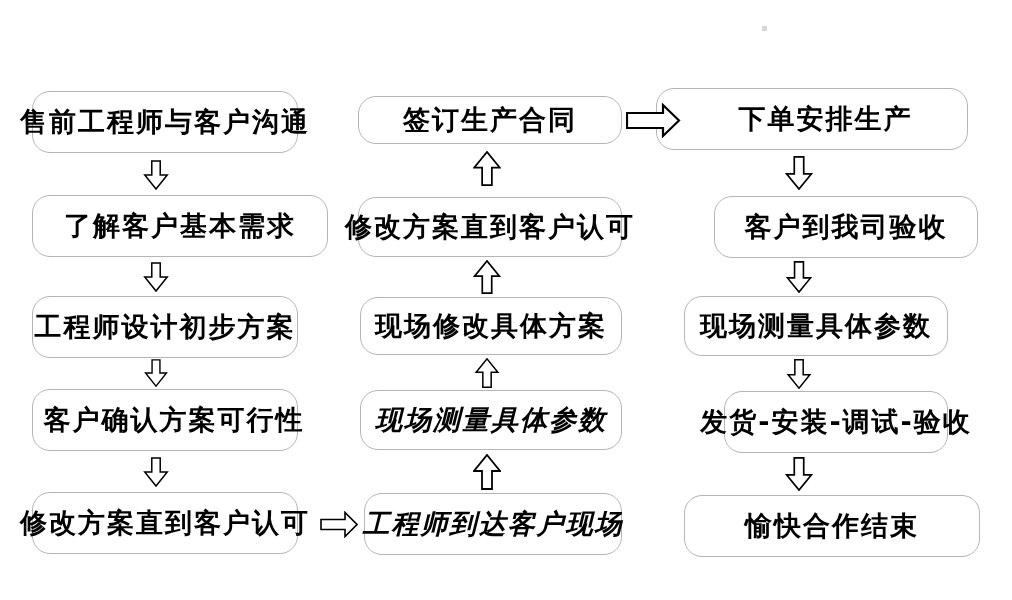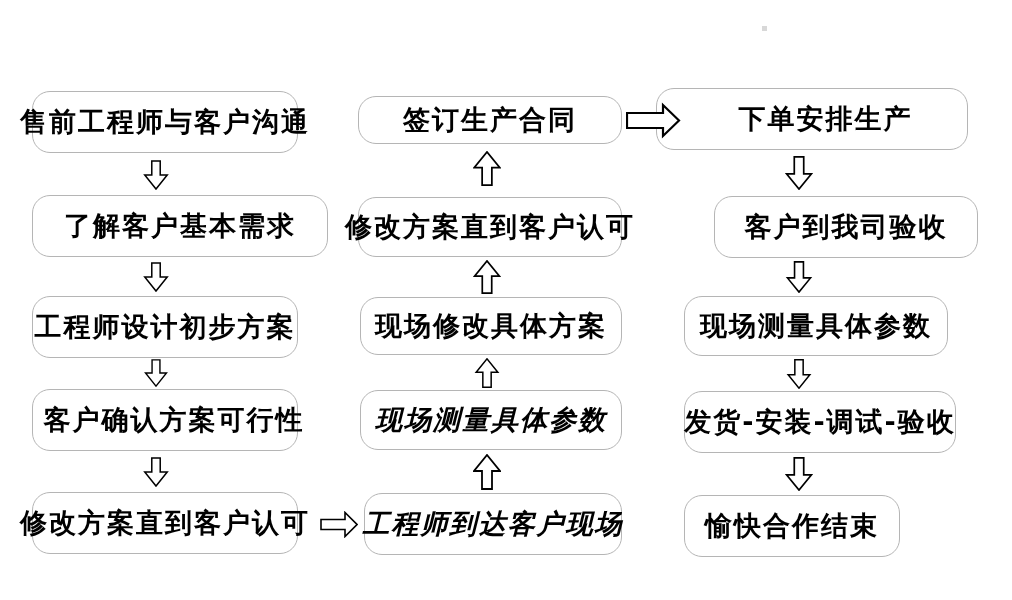--- a/index.html
+++ b/index.html
@@ -59,22 +59,22 @@
   
   .m1 { left: 358px; top: 96px;  width: 264px; height: 48px; }
   .m2 { left: 358px; top: 197px; width: 264px; height: 60px; }
   .m3 { left: 360px; top: 297px; width: 262px; height: 58px; }
   .m4 { left: 360px; top: 390px; width: 262px; height: 60px; font-style: italic; }
   .m5 { left: 364px; top: 493px; width: 258px; height: 62px; font-style: italic; }
   
   .r1 { left: 656px; top: 88px;  width: 312px; height: 62px; padding-left: 27px; }
   .r2 { left: 684px; top: 196px; width: 264px; height: 62px; margin-left: 30px; }
   .r3 { left: 684px; top: 296px; width: 264px; height: 60px; }
-  .r4 { left: 684px; top: 391px; width: 272px; height: 62px; }
-  .r5 { left: 684px; top: 495px; width: 216px; height: 62px; }
+  .r4 { left: 724px; top: 391px; width: 224px; height: 62px; }
+  .r5 { left: 684px; top: 495px; width: 296px; height: 62px; }
   
   .la1 { left: 143px; top: 160px; width: 26px; height: 30px; }
   .la2 { left: 143px; top: 262px; width: 26px; height: 30px; }
   .la3 { left: 143px; top: 359px; width: 26px; height: 28px; }
   .la4 { left: 143px; top: 457px; width: 26px; height: 30px; }
   
   .ma1 { left: 473px; top: 151px; width: 28px; height: 35px; }
   .ma2 { left: 473px; top: 260px; width: 28px; height: 34px; }
   .ma3 { left: 473px; top: 358px; width: 28px; height: 30px; }
   .ma4 { left: 473px; top: 454px; width: 28px; height: 36px; }

